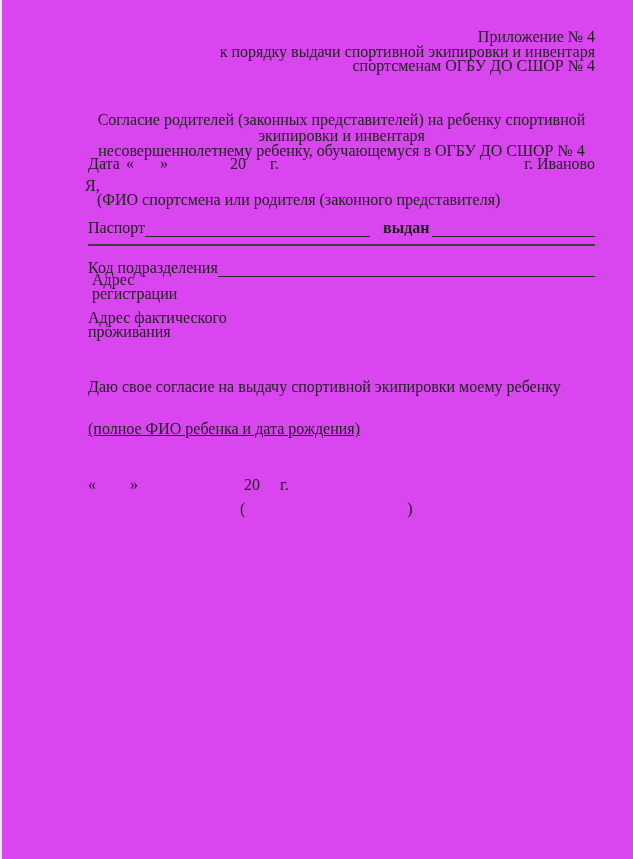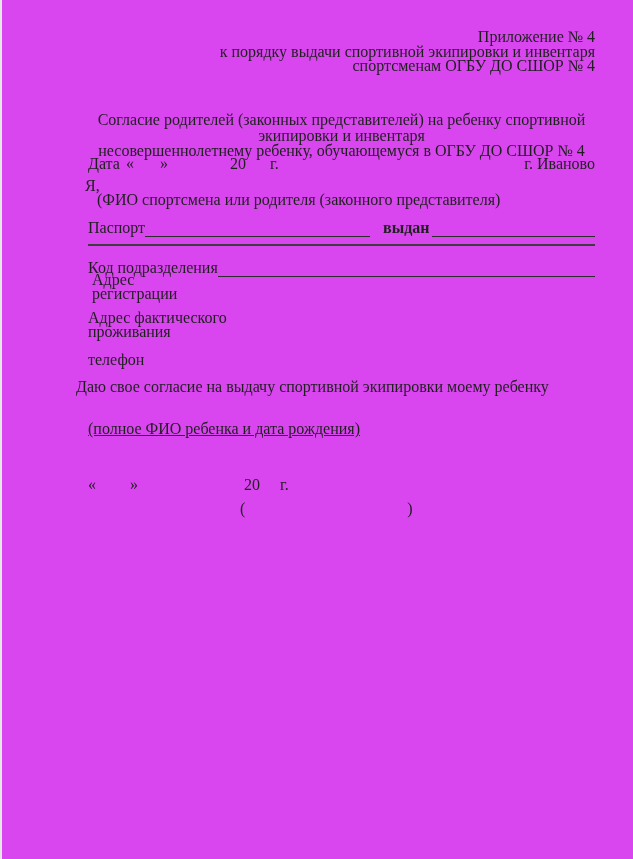--- a/index.html
+++ b/index.html
@@ -104,21 +104,21 @@
     right: 38px;
     line-height: 13.5px;
   }
   .phone-row {
     top: 351px;
     left: 88px;
     right: 38px;
   }
   .consent-row {
     top: 378px;
-    left: 76px;
+    left: 88px;
     right: 38px;
   }
   .child-hint-row {
     top: 420px;
     left: 88px;
     right: 38px;
     text-decoration: underline;
   }
   .sign-date-row {
     top: 476px;
@@ -190,23 +190,20 @@
   <div class="abs addr-reg-block">
     <div>Адрес</div>
     <div>регистрации</div>
   </div>
 
   <div class="abs addr-fact-block">
     <div>Адрес фактического</div>
     <div>проживания</div>
   </div>
 
-  <div class="abs phone-row">
-    <span>телефон</span>
-  </div>
 
   <div class="abs consent-row">
     <span>Даю свое согласие на выдачу спортивной экипировки моему ребенку</span>
   </div>
 
   <div class="abs child-hint-row">
     <span>(полное ФИО ребенка и дата рождения)</span>
   </div>
 
   <div class="abs sign-date-row">

